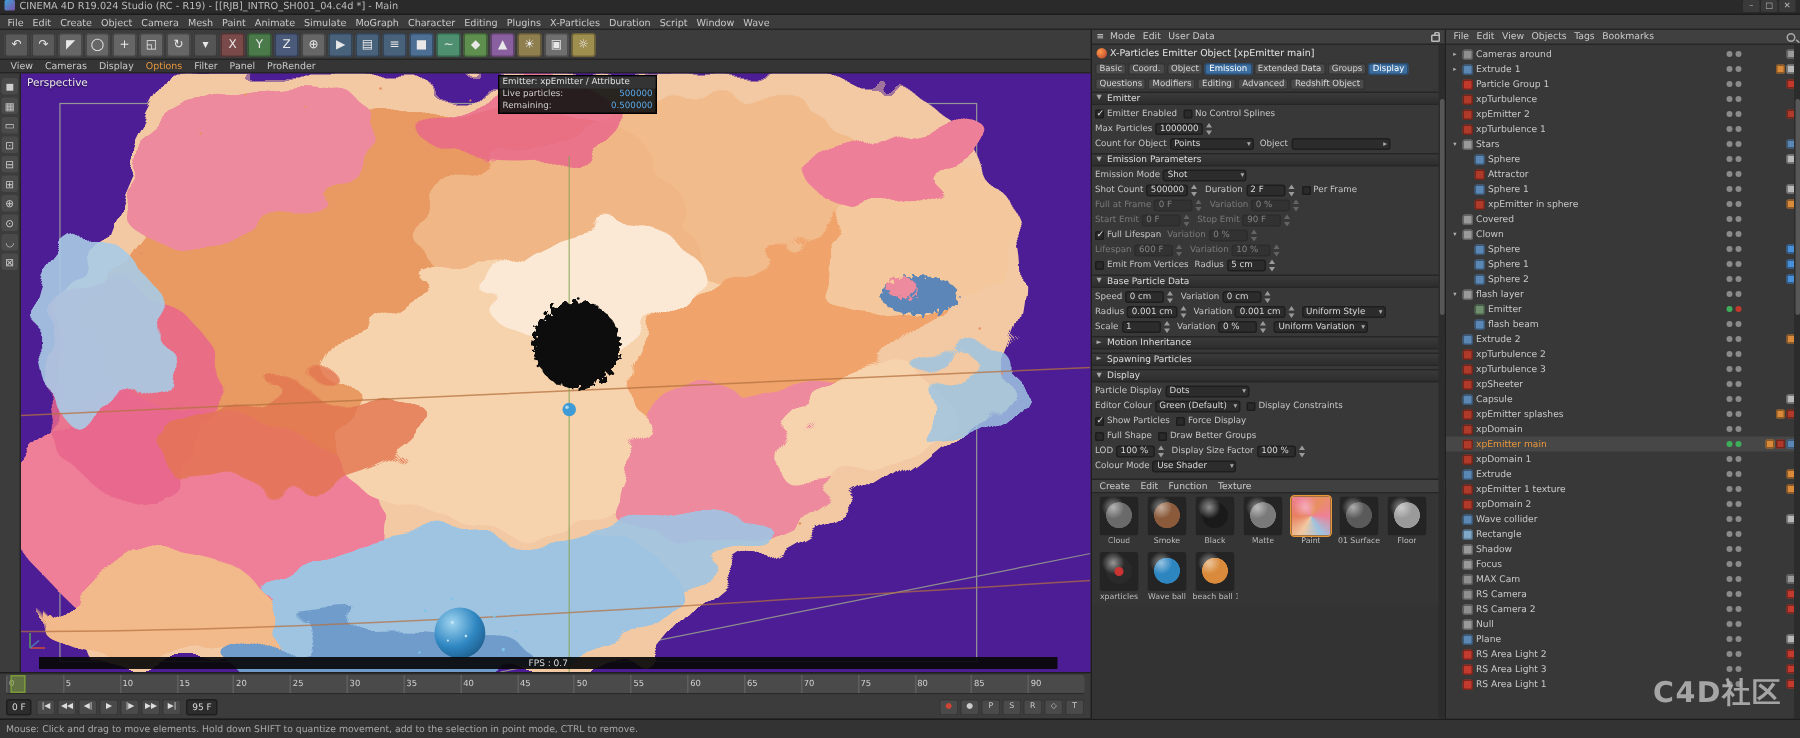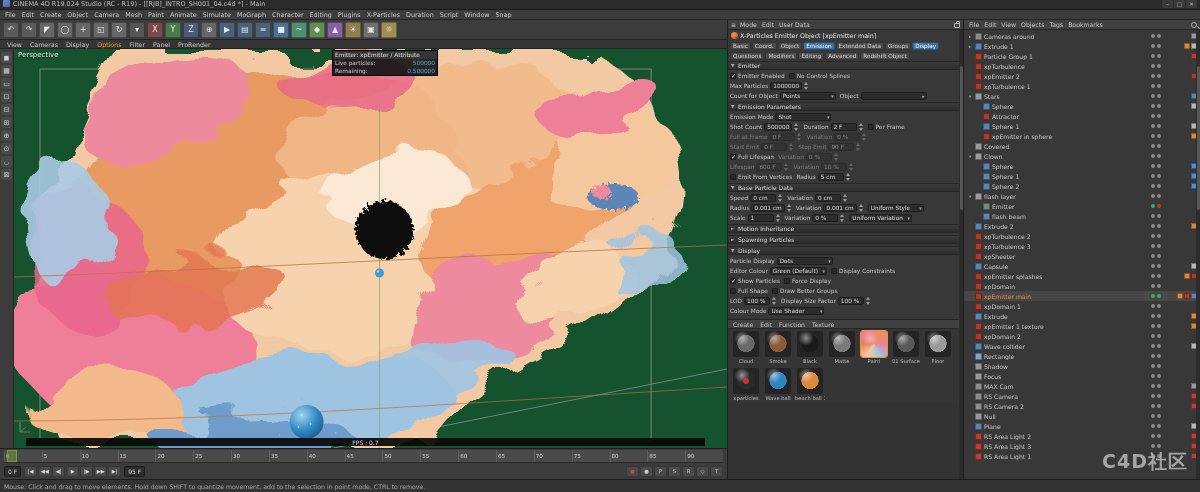--- a/index.html
+++ b/index.html
@@ -19,21 +19,21 @@
   .content{flex:1;display:flex;min-height:0}
   .west{width:728px;display:flex;flex-direction:column;border-right:1px solid #1f1f1f;min-width:0}
   .toolbar{height:20px;background:#3c3c3c;display:flex;align-items:center;gap:2px;padding:0 3px;border-bottom:1px solid #242424;overflow:hidden}
   .tool{flex:0 0 auto;width:16px;height:16px;border-radius:2px;display:flex;align-items:center;justify-content:center;font-size:8px;color:#e8e8e8;box-shadow:inset 0 0 0 1px rgba(0,0,0,.3)}
   .vpmenu{height:9px;background:#353535;display:flex;gap:2px;align-items:center;font-size:6.3px;padding:0 4px;border-bottom:1px solid #242424}
   .vpmenu-item{padding:0 3px}
   .vpmenu-item.hl{color:#e8963c}
   .vpbody{flex:1;display:flex;min-height:0}
   .leftbar{width:14px;background:#3c3c3c;display:flex;flex-direction:column;align-items:center;gap:2px;padding-top:3px;border-right:1px solid #242424}
   .ltool{width:11px;height:11px;font-size:7px;color:#cfcfcf;display:flex;align-items:center;justify-content:center;background:#4a4a4a;border-radius:2px}
-  .viewport{flex:1;position:relative;background:#14532d;overflow:hidden}
+  .viewport{flex:1;position:relative;background:#4c1d95;overflow:hidden}
   .vplabel{position:absolute;top:2px;left:4px;font-size:7px;color:#e9e9e9;text-shadow:0 1px 1px rgba(0,0,0,.6);z-index:3}
   .vp-art{position:absolute;inset:0;width:100%;height:100%;display:block}
   .tooltip{position:absolute;top:1px;left:318px;width:106px;z-index:4;font-size:5.8px;background:rgba(18,18,18,.9);border:1px solid #000}
   .tooltip-title{background:#343434;color:#e0e0e0;padding:1px 2px;white-space:nowrap}
   .tooltip-row{display:flex;justify-content:space-between;padding:0 2px;color:#cfcfcf;line-height:8px}
   .tooltip-row b{color:#5aa7e8;font-weight:normal}
   .fpsbar{position:absolute;left:12px;right:22px;bottom:2px;height:8px;background:rgba(8,8,8,.92);display:flex;align-items:center;justify-content:center;font-size:6px;color:#ddd;z-index:3}
   .axis{position:absolute;left:3px;bottom:13px;z-index:3}
 
   .timeline{height:31px;background:#3c3c3c;border-top:1px solid #1f1f1f;display:flex;flex-direction:column}
@@ -139,21 +139,21 @@
       <span class="menu-item">Animate</span>
       <span class="menu-item">Simulate</span>
       <span class="menu-item">MoGraph</span>
       <span class="menu-item">Character</span>
       <span class="menu-item">Editing</span>
       <span class="menu-item">Plugins</span>
       <span class="menu-item">X-Particles</span>
       <span class="menu-item">Duration</span>
       <span class="menu-item">Script</span>
       <span class="menu-item">Window</span>
-      <span class="menu-item">Snap</span>
+      <span class="menu-item">Wave</span>
     </div>
 
   <div class="content">
 
     <div class="west">
       <div class="toolbar">
           <span class="tool" style="background: rgb(90, 90, 90);">↶</span>
           <span class="tool" style="background: rgb(90, 90, 90);">↷</span>
           <span class="tool" style="background: rgb(102, 102, 102);">◤</span>
           <span class="tool" style="background: rgb(102, 102, 102);">◯</span>

